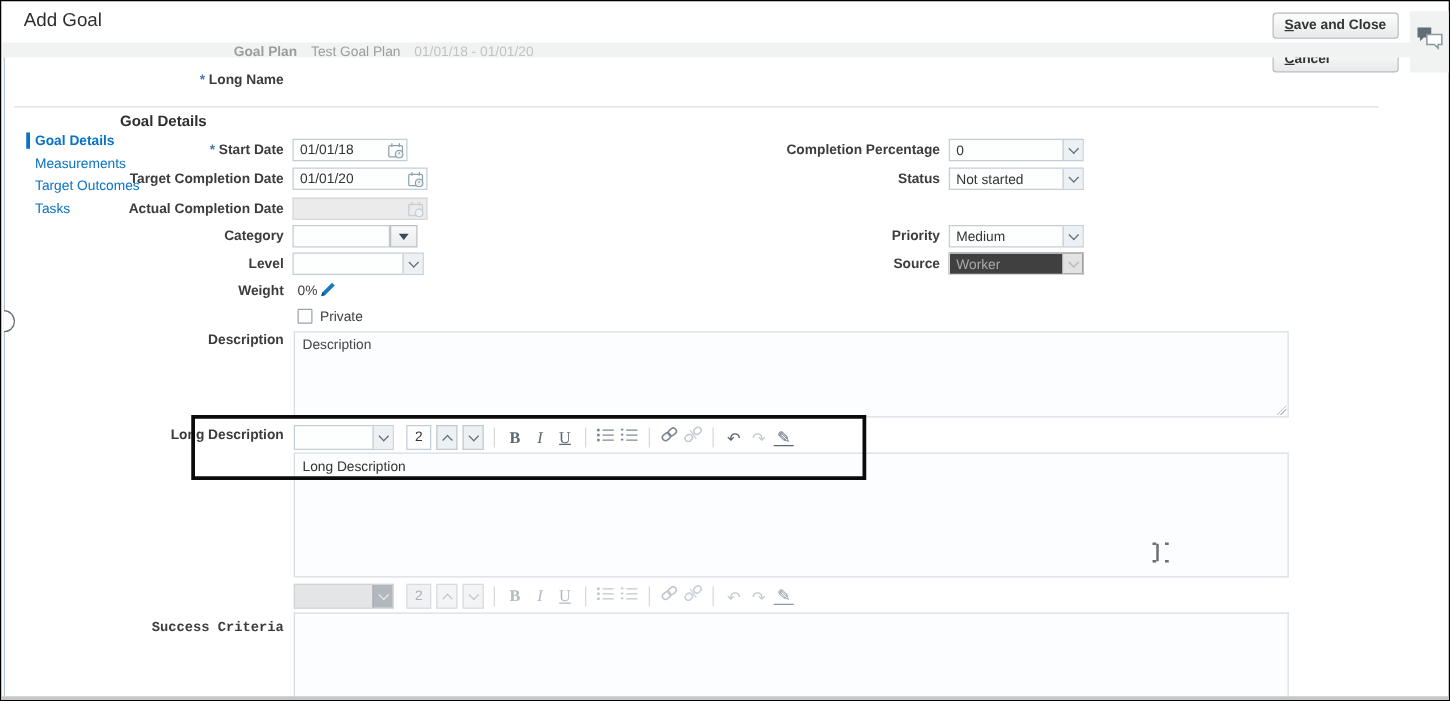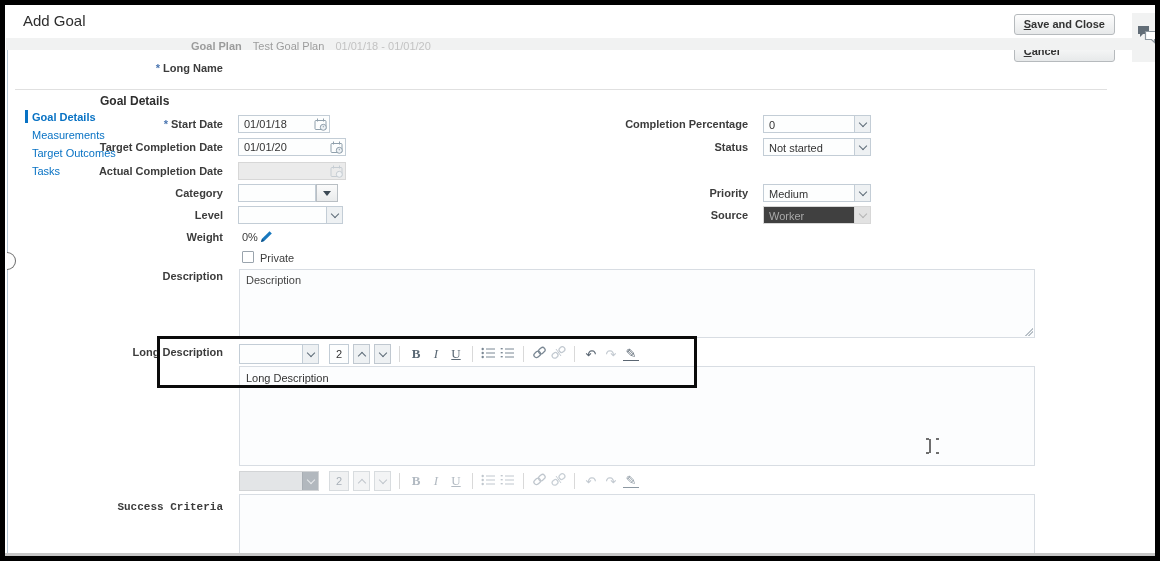--- a/index.html
+++ b/index.html
@@ -1,20 +1,20 @@
 <!DOCTYPE html>
 <html><head>
 <meta charset="utf-8">
 <style>
   * { margin:0; padding:0; box-sizing:border-box; }
   html,body { background:#fff; }
   body { font-family:"Liberation Sans", sans-serif; }
   #screen {
     position:relative; width:1160px; height:561px; background:#fff;
-    border:5px solid #000000; overflow:hidden;
+    border:1px solid #000000; overflow:hidden;
   }
   
   .page-title { position:absolute; left:18px; top:7px; font-size:15px; color:#2e2e2e; }
   .btn-bar { position:absolute; top:9px; right:40px; display:flex; gap:6px;flex-direction:column; }
   .btn {
     font-size:11px; font-weight:bold; color:#333; padding:3px 9px 4px;
     background:linear-gradient(#fdfdfd,#e7e9ea); border:1px solid #b6babd; border-radius:3px;
     white-space:nowrap; cursor:default;
   }
   .btn u { text-decoration:underline; }

